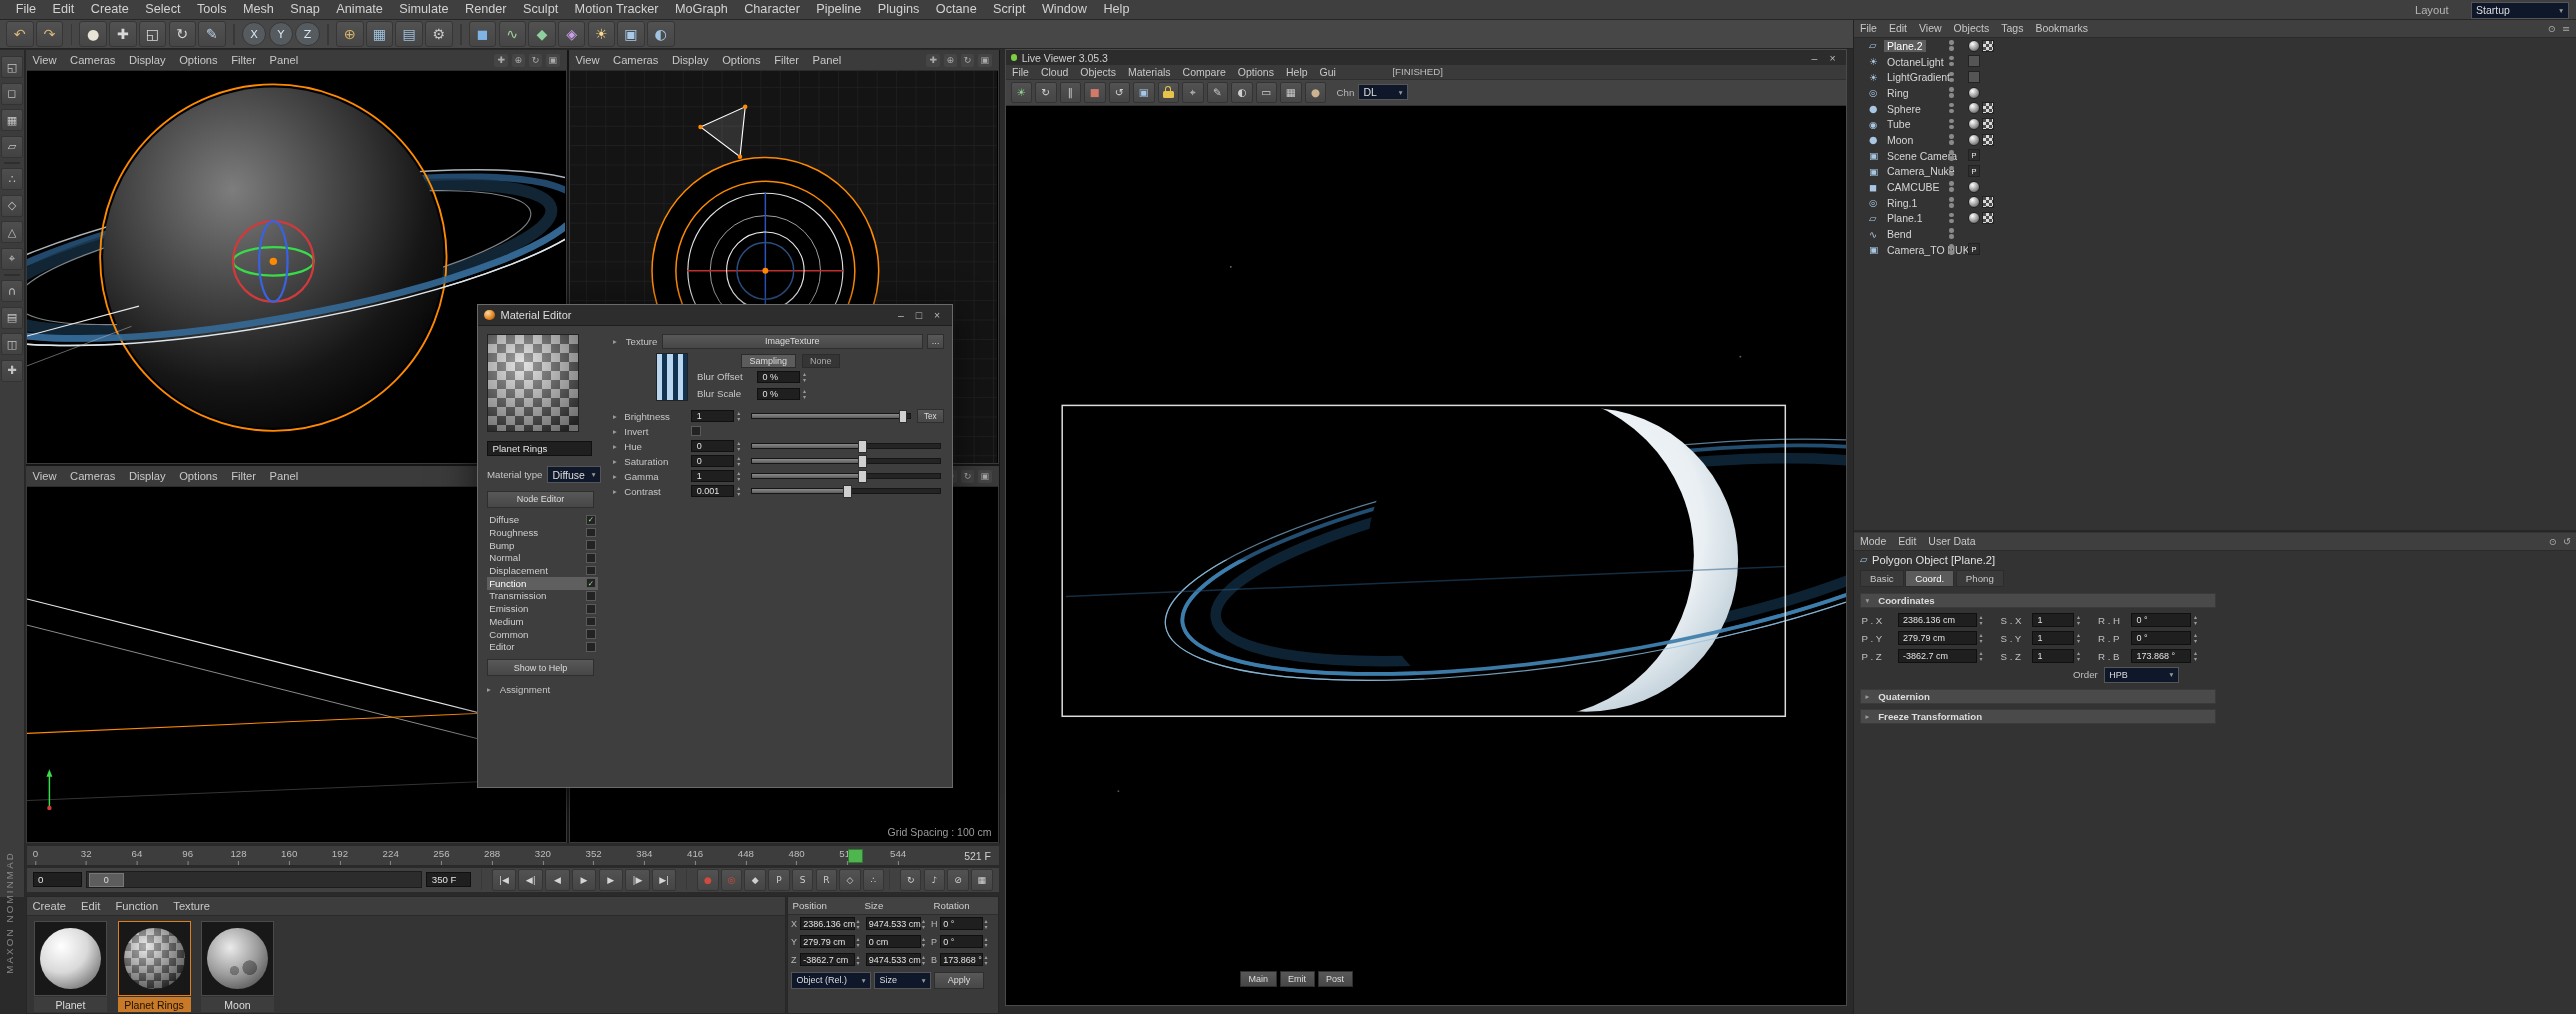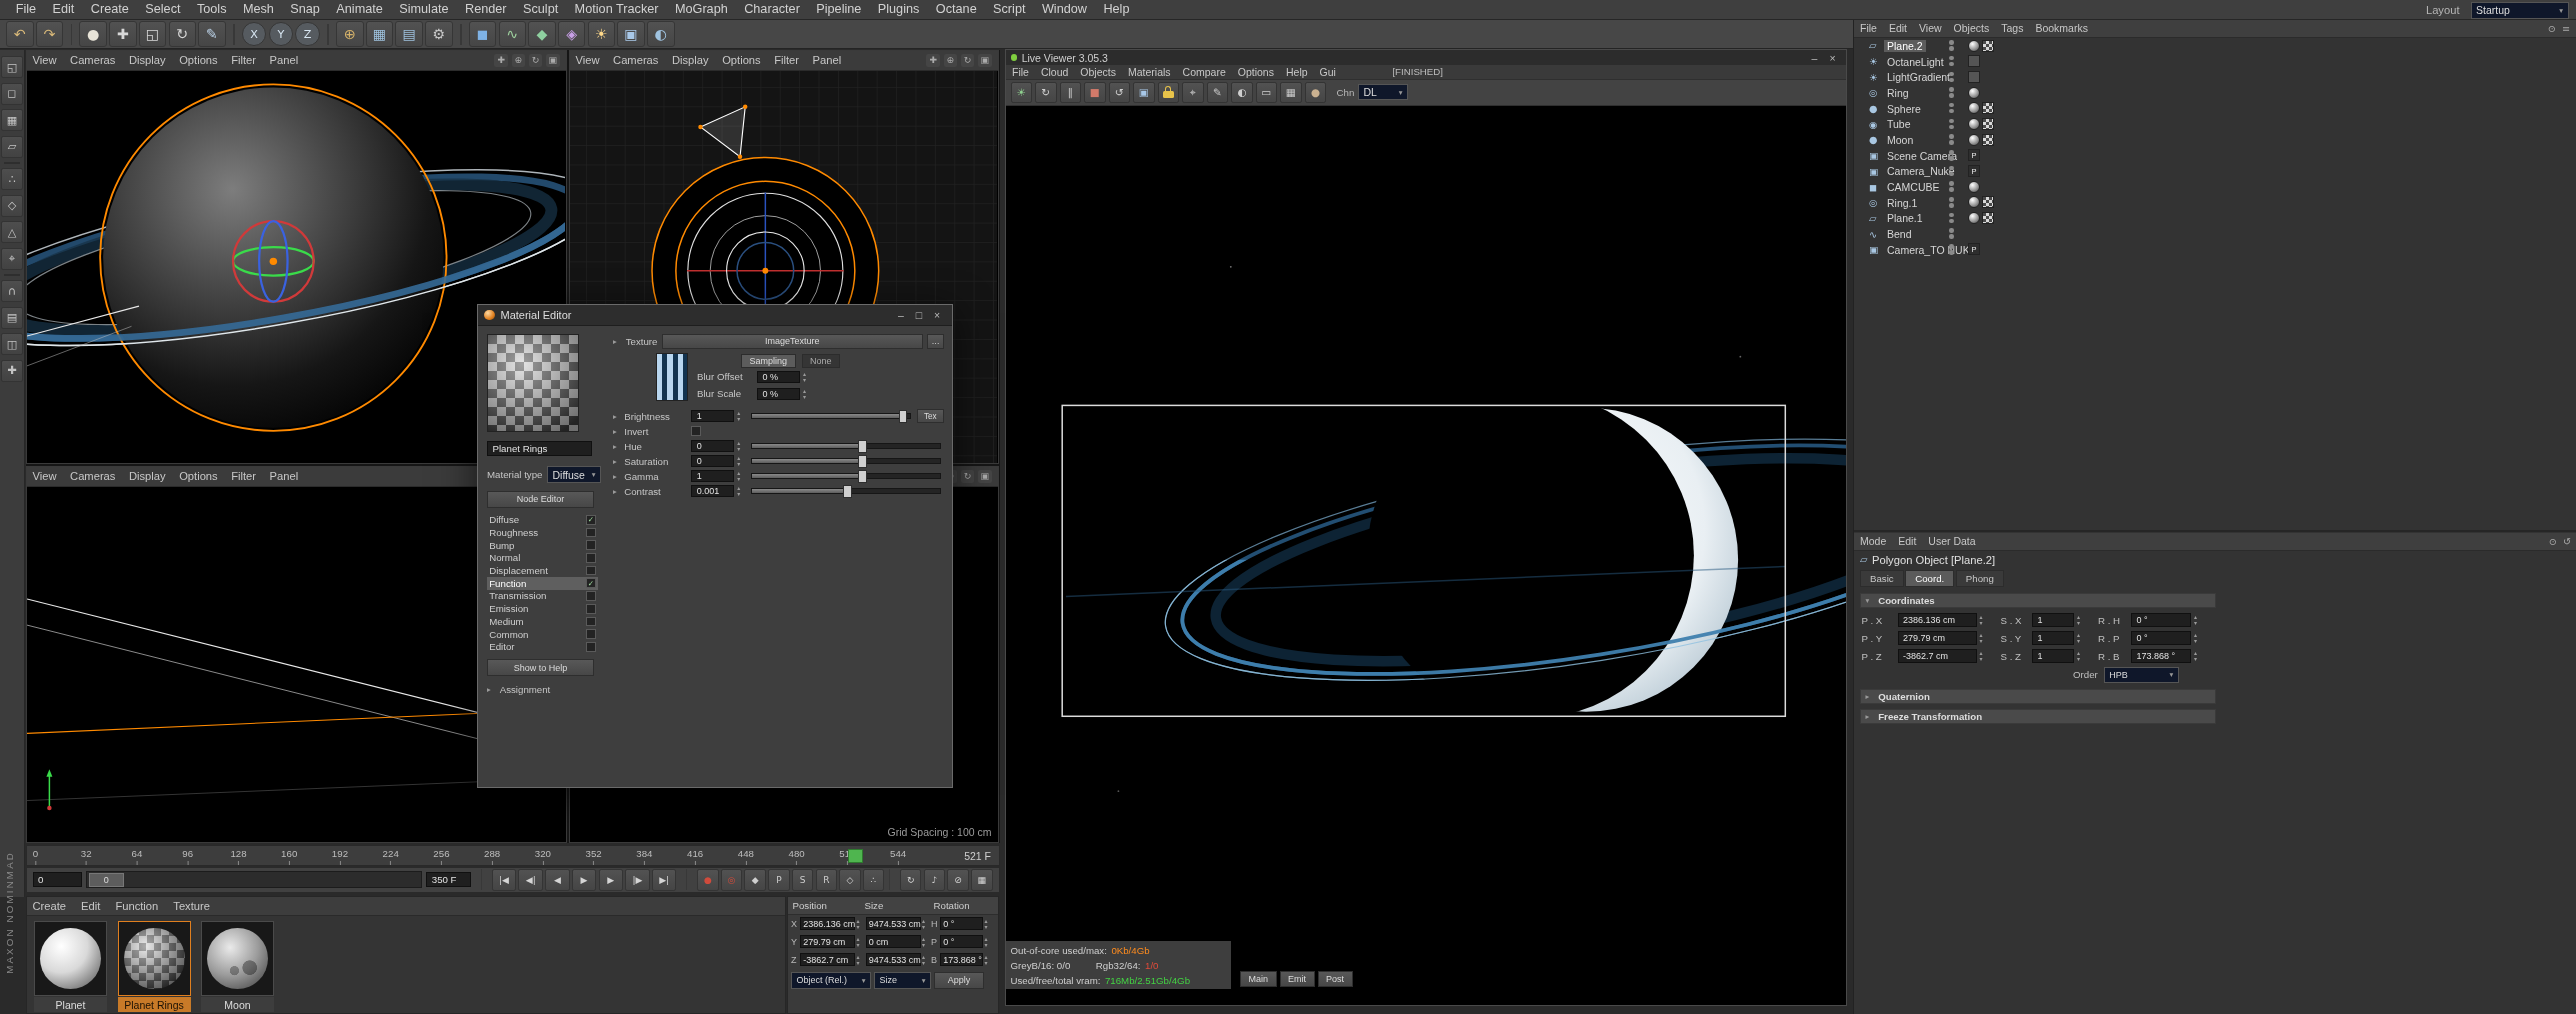--- a/index.html
+++ b/index.html
@@ -5,21 +5,21 @@
   html,body{margin:0;padding:0;background:#1a1a1a;}
   #root{position:relative;width:2576px;height:1014px;background:#2a2a2a;overflow:hidden;
         font-family:"Liberation Sans",sans-serif;color:#cfcfcf;-webkit-font-smoothing:antialiased;}
   .icon-glyph{font-family:"DejaVu Sans",sans-serif;}
 
   
   #menubar{position:absolute;left:0;top:0;width:2576px;height:19.5px;background:#3f3f3f;
            border-bottom:0.7px solid #262626;display:flex;align-items:center;padding-left:7.5px;box-sizing:border-box;}
   #menubar-items{display:flex;align-items:center;}
   .mb-item{font-size:12.7px;color:#d2d2d2;padding:0 8.2px;cursor:default;white-space:nowrap;}
-  #layout-widget{position:absolute;right:7.5px;top:1.5px;display:flex;align-items:center;gap:11px;}
+  #layout-widget{position:absolute;right:7.5px;top:1.5px;display:flex;align-items:center;gap:22px;}
   #layout-widget .lbl{font-size:11.2px;color:#b5b5b5;}
   .dropdown{background:#0f172a;border:0.7px solid #555;height:15px;display:flex;align-items:center;
             justify-content:space-between;padding:0 4.5px;font-size:10.5px;color:#ddd;gap:6px;}
   .dd-caret{font-size:7.5px;color:#999;}
 
   
   #toolbar{position:absolute;left:0;top:20px;width:1853px;height:29px;background:#474747;
            border-bottom:0.7px solid #242424;display:flex;align-items:center;padding-left:6px;box-sizing:border-box;gap:2.2px;}
   .tb-btn{width:25.5px;height:24px;background:linear-gradient(#525252,#464646);border:0.7px solid #363636;
           border-radius:3px;display:flex;align-items:center;justify-content:center;font-size:14.2px;color:#cfcfcf;}
@@ -836,35 +836,20 @@
       <g clip-path="url(#lowerR)">
         <g transform="rotate(-9 774 591)">
           <ellipse cx="774" cy="591" rx="545" ry="128" fill="none" stroke="#3f7fae" stroke-width="5" opacity="0.95"></ellipse>
           <ellipse cx="774" cy="591" rx="568" ry="136" fill="none" stroke="#8fc0e0" stroke-width="1.6" opacity="0.8"></ellipse>
         </g>
       </g>
       <line x1="80" y1="640" x2="1040" y2="600" stroke="#2a5a80" stroke-width="2" opacity="0.5"></line>
       <rect x="75" y="385" width="965" height="415" fill="none" stroke="#dcdcdc" stroke-width="2"></rect>
     </svg>
     <div id="lv-footer">
-      <div id="lv-foot-box">
-        <div class="lvf-line">
-            <span>Out-of-core used/max:</span>
-          <span class="v-orange">0Kb/4Gb</span>
-          </div>
-        <div class="lvf-line">
-            <span>GreyB/16: 0/0</span>
-          <span style="margin-left:21px">Rgb32/64:</span>
-          <span class="v-red">1/0</span>
-          </div>
-        <div class="lvf-line">
-            <span>Used/free/total vram:</span>
-          <span class="v-green">716Mb/2.51Gb/4Gb</span>
-          </div>
-      </div>
       <div id="lv-foot-btns">
           <div class="btn lvf-btn">Main</div>
           <div class="btn lvf-btn">Emit</div>
           <div class="btn lvf-btn">Post</div>
         </div>
     </div>
   </div>
 
   <div id="right-panel">
     <div id="om-bar">

